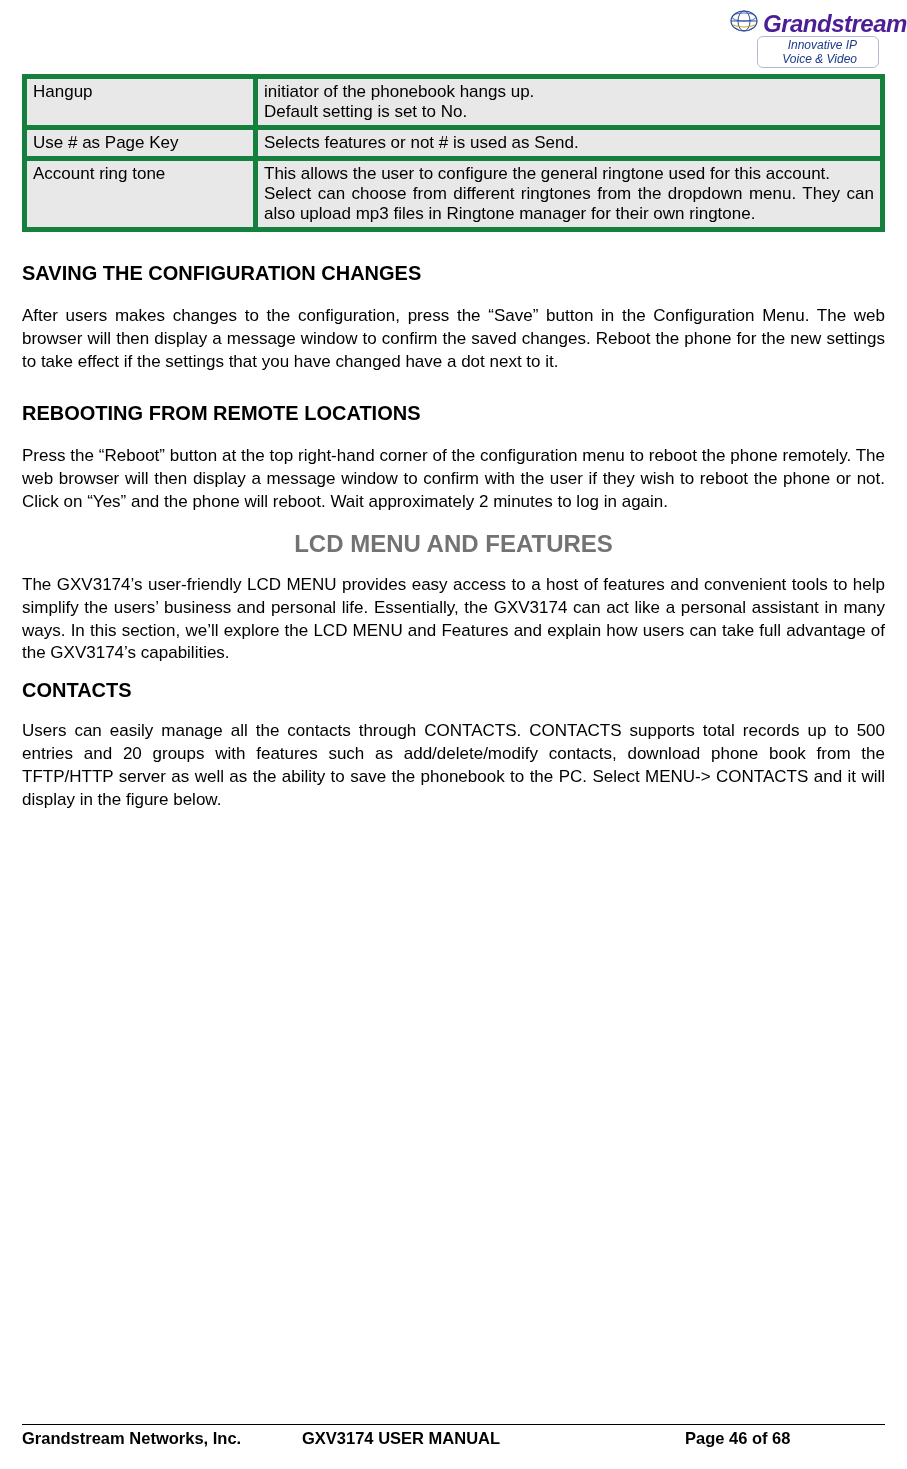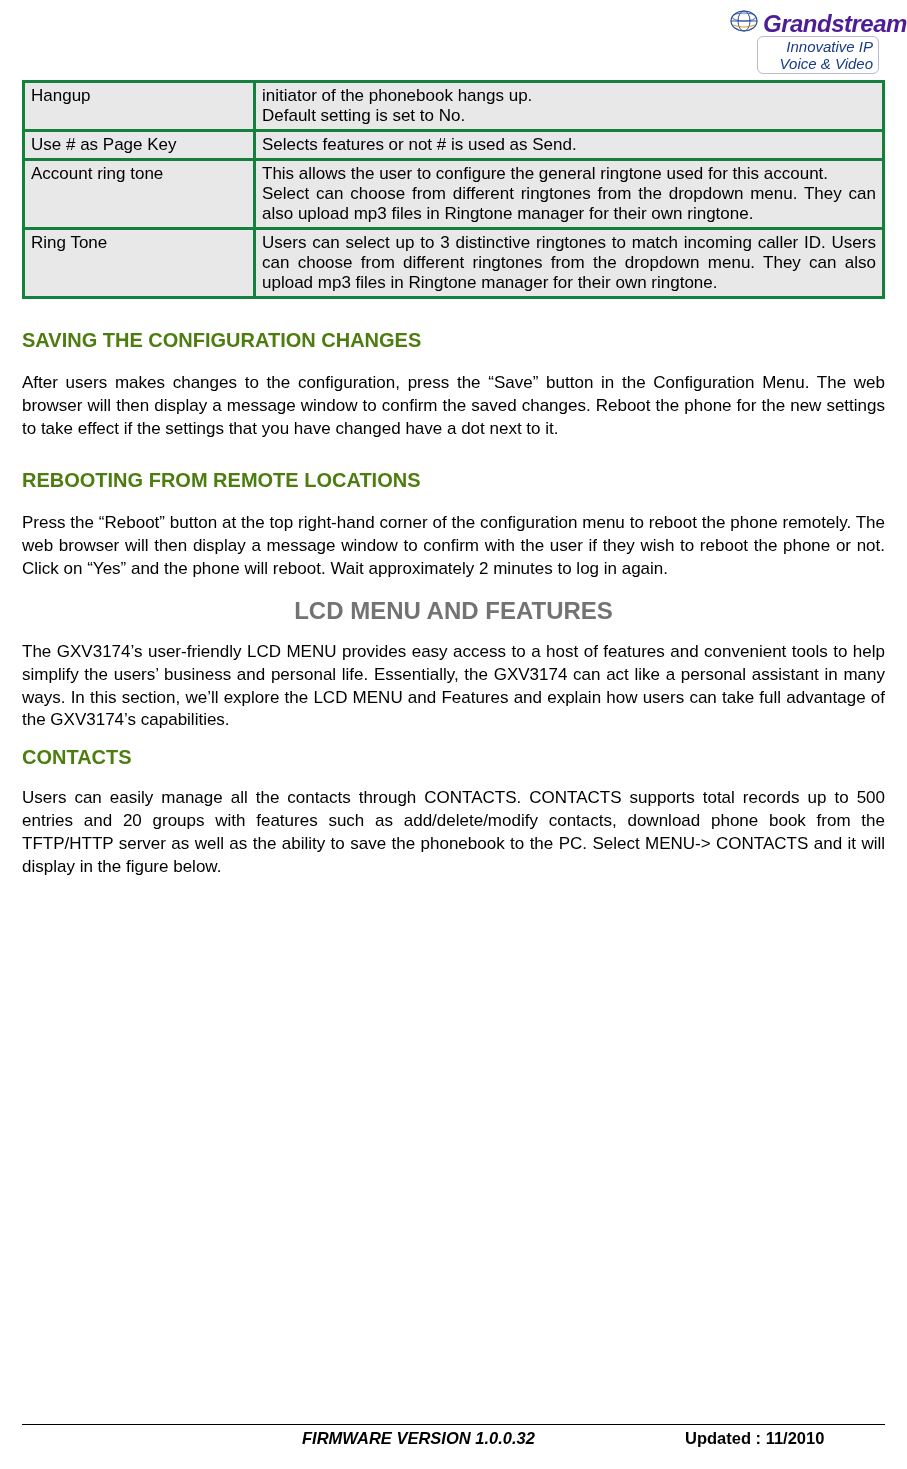--- a/index.html
+++ b/index.html
@@ -32,50 +32,50 @@
       letter-spacing: -0.5px;
     }
     .logo-icon {
       position: absolute;
       left: 0;
       top: -4px;
       width: 30px;
       height: 30px;
     }
     .logo-tagline {
-      font-size: 15px;
+      font-size: 12px;
       font-style: italic;
       color: #1a3a8a;
       border: 0.5px solid #b8b8d8;
       border-radius: 6px;
-      padding: 1px 5px;
+      padding: 1px 21px;
       display: inline-block;
       margin-top: -2px;
       margin-left: 28px;
     }
     table.settings-table {
       width: 100%;
       border-collapse: collapse;
       margin-bottom: 30px;
     }
     table.settings-table td {
-      border: 3px solid #15803d;
+      border: 5px solid #15803d;
       padding: 3px 6px;
       vertical-align: top;
       background: #e8e8e8;
       text-align: left;
     }
     table.settings-table td:first-child {
       width: 231px;
     }
     table.settings-table td:nth-child(2) {
       text-align: justify;
     }
     h2.section {
-      color: #4d7c0f;
+      color: #000000;
       font-size: 20px;
       font-weight: bold;
       margin-top: 12px;
       margin-bottom: 20px;
     }
     h1.main {
       color: #737373;
       font-size: 24px;
       font-weight: bold;
       text-align: center;
@@ -142,39 +142,35 @@
   </tr>
   <tr>
     <td>Use # as Page Key</td>
     <td>Selects features or not # is used as Send.</td>
   </tr>
   <tr>
     <td>Account ring tone</td>
     <td style="white-space:pre-line;">This allows the user to configure the general ringtone used for this account.
 Select can choose from different ringtones from the dropdown menu. They can also upload mp3 files in Ringtone manager for their own ringtone.</td>
   </tr>
-  <tr>
-    <td>Ring Tone</td>
-    <td>Users can select up to 3 distinctive ringtones to match incoming caller ID. Users can choose from different ringtones from the dropdown menu. They can also upload mp3 files in Ringtone manager for their own ringtone.</td>
-  </tr>
 </tbody>
   </table>
 
 <h2 class="section">SAVING THE CONFIGURATION CHANGES</h2>
 <p class="body">After users makes changes to the configuration, press the “Save” button in the Configuration Menu. The web browser will then display a message window to confirm the saved changes. Reboot the phone for the new settings to take effect if the settings that you have changed have a dot next to it.</p>
 
 <h2 class="section">REBOOTING FROM REMOTE LOCATIONS</h2>
 <p class="body-tight">Press the “Reboot” button at the top right-hand corner of the configuration menu to reboot the phone remotely. The web browser will then display a message window to confirm with the user if they wish to reboot the phone or not. Click on “Yes” and the phone will reboot. Wait approximately 2 minutes to log in again.</p>
 
 <h1 class="main">LCD MENU AND FEATURES</h1>
 <p class="body-tight">The GXV3174’s user-friendly LCD MENU provides easy access to a host of features and convenient tools to help simplify the users’ business and personal life. Essentially, the GXV3174 can act like a personal assistant in many ways. In this section, we’ll explore the LCD MENU and Features and explain how users can take full advantage of the GXV3174’s capabilities.</p>
 
 <h2 class="section" style="margin-bottom:18px;">CONTACTS</h2>
 <p class="body">Users can easily manage all the contacts through CONTACTS. CONTACTS supports total records up to 500 entries and 20 groups with features such as add/delete/modify contacts, download phone book from the TFTP/HTTP server as well as the ability to save the phonebook to the PC. Select MENU-&gt; CONTACTS and it will display in the figure below.</p>
 
 <div class="footer">
   <hr class="footer-rule">
   <div class="footer-row">
-    <div class="footer-left"></div>
-    <div class="footer-center" style="font-style:italic;">FIRMWARE VERSION 1.0.0.32</div>
-    <div class="footer-right">Updated : 11/2010</div>
+    <div class="footer-left">Grandstream Networks, Inc.</div>
+    <div class="footer-center">GXV3174 USER MANUAL</div>
+    <div class="footer-right">Page 46 of 68</div>
   </div>
 </div>
 
 </body></html>

